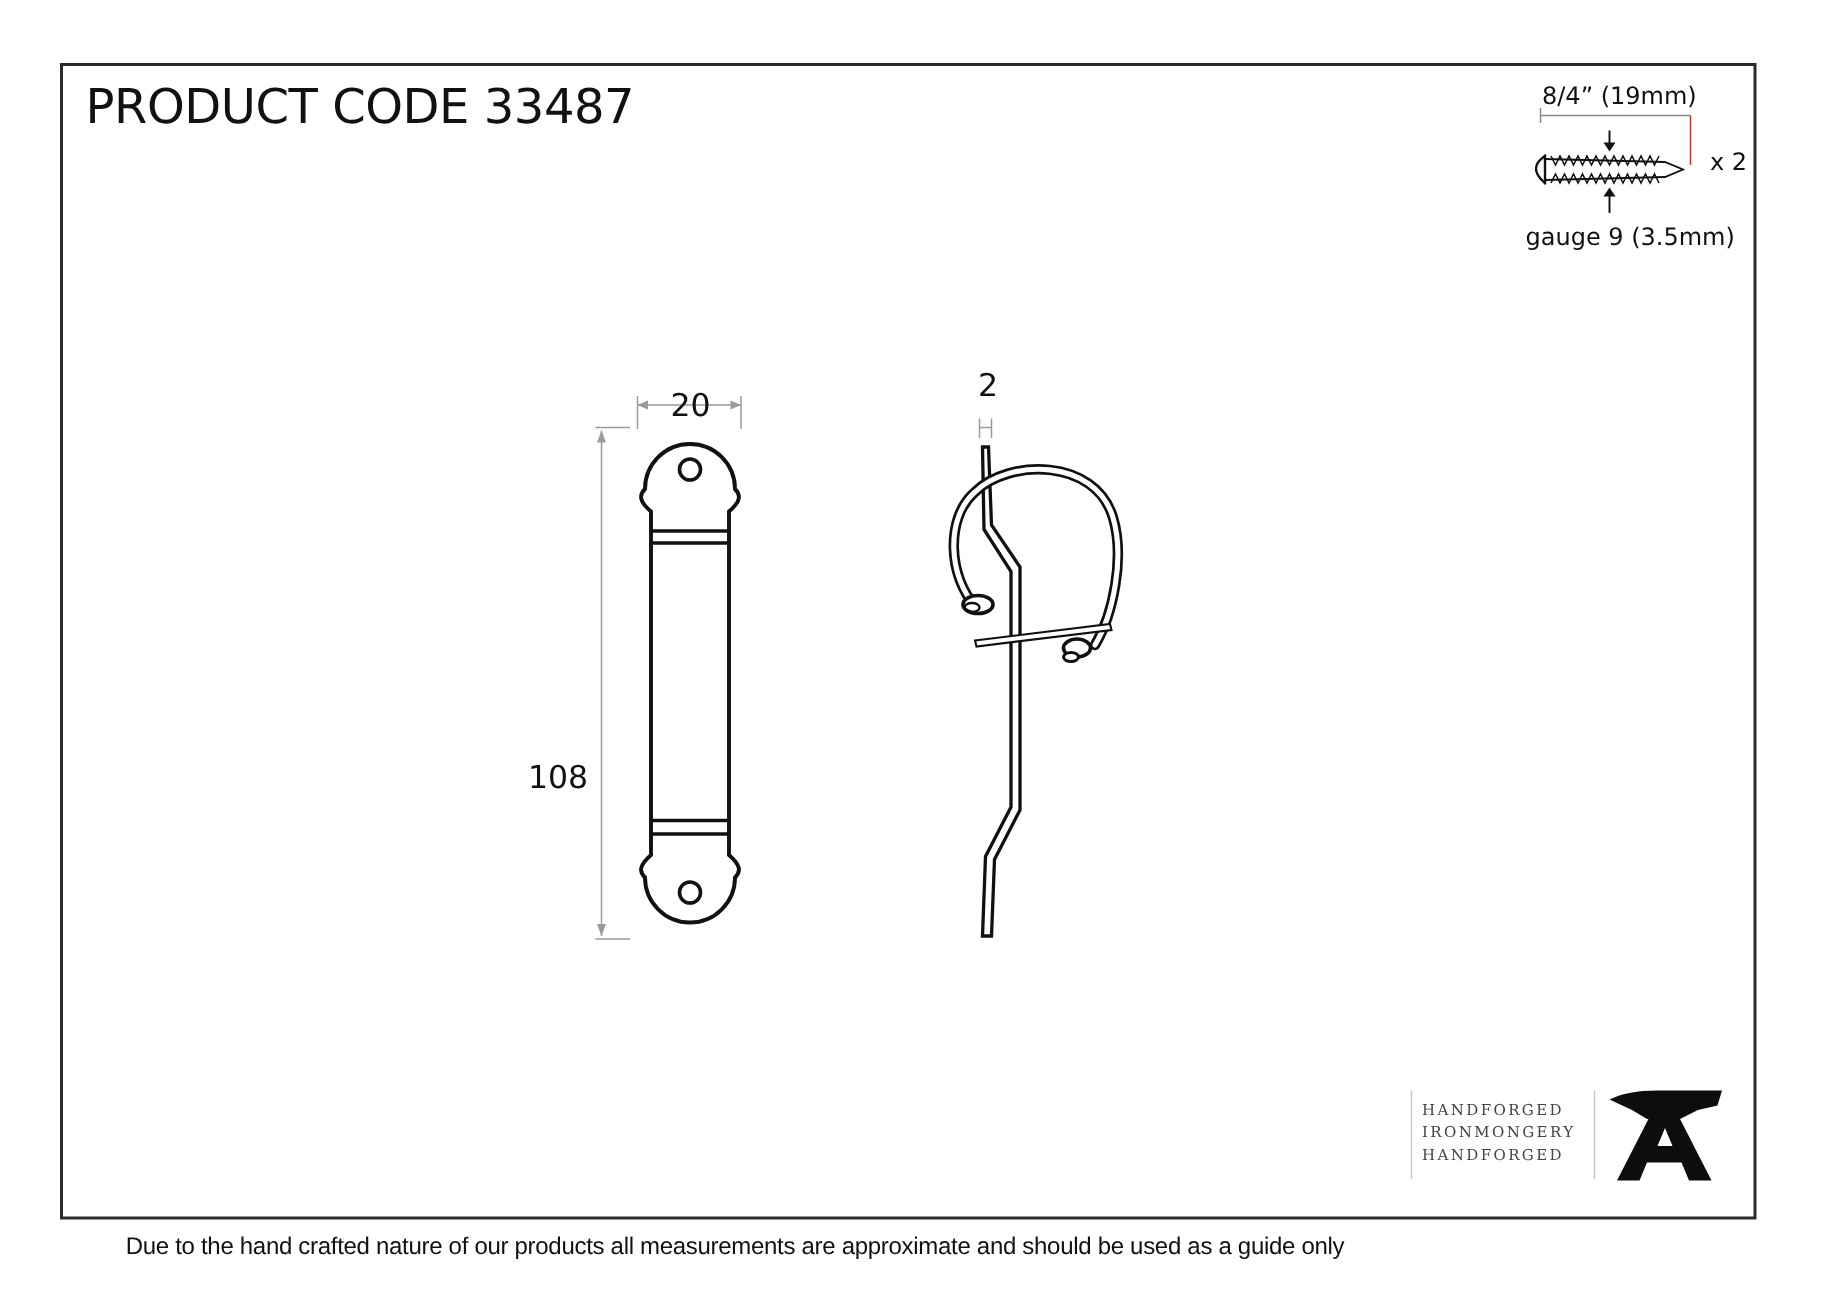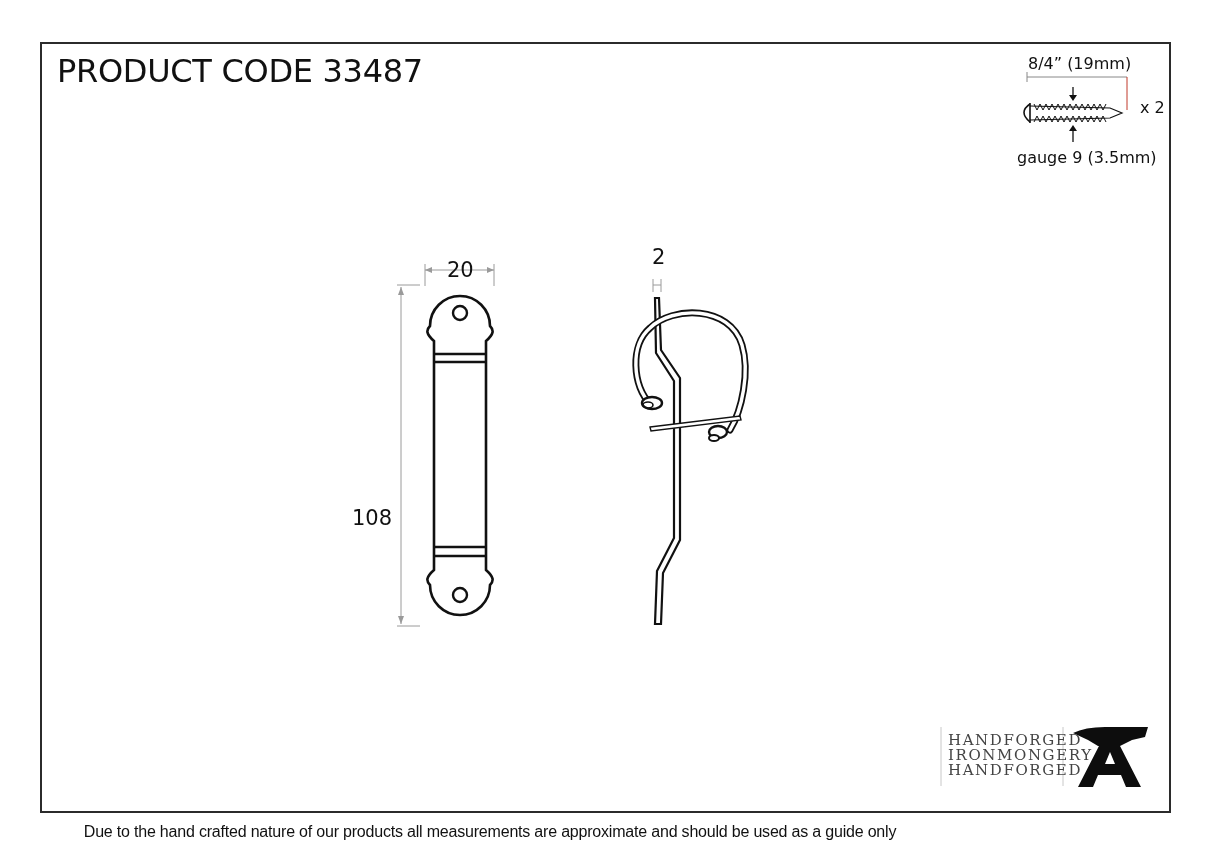--- a/index.html
+++ b/index.html
@@ -3,21 +3,21 @@
   <meta charset="utf-8">
   <style>
     html, body { margin:0; padding:0; background:#ffffff; }
     body { width:1214px; height:860px; position:relative; overflow:hidden; font-family:"DejaVu Sans", sans-serif; color:#111; }
     .frame { position:absolute; left:40px; top:42px; width:1131px; height:771px; border:2px solid #2b2b2b; box-sizing:border-box; }
     .title { position:absolute; left:57px; top:52px; font-size:32px; letter-spacing:-0.3px; color:#111; }
     .abs { position:absolute; }
     .dim { font-size:21px; color:#111; }
     .screw-label { font-size:16px; color:#111; }
     .disclaimer { position:absolute; left:0; width:980px; top:823px; text-align:center; font-family:"Liberation Sans", sans-serif; font-size:16px; color:#111; letter-spacing:-0.2px; }
-    .brand { position:absolute; left:948px; top:733px; font-family:"DejaVu Serif", serif; font-size:15px; letter-spacing:1.6px; line-height:15px; color:#444; }
+    .brand { position:absolute; left:948px; top:733px; font-family:"DejaVu Serif", serif; font-size:10px; letter-spacing:1.6px; line-height:15px; color:#444; }
     svg { position:absolute; left:0; top:0; }
   </style>
 </head>
 <body>
 
 <div class="frame"></div>
 
 <div class="title">PRODUCT CODE 33487</div>
 
 <svg width="1214" height="860" viewBox="0 0 1214 860">

